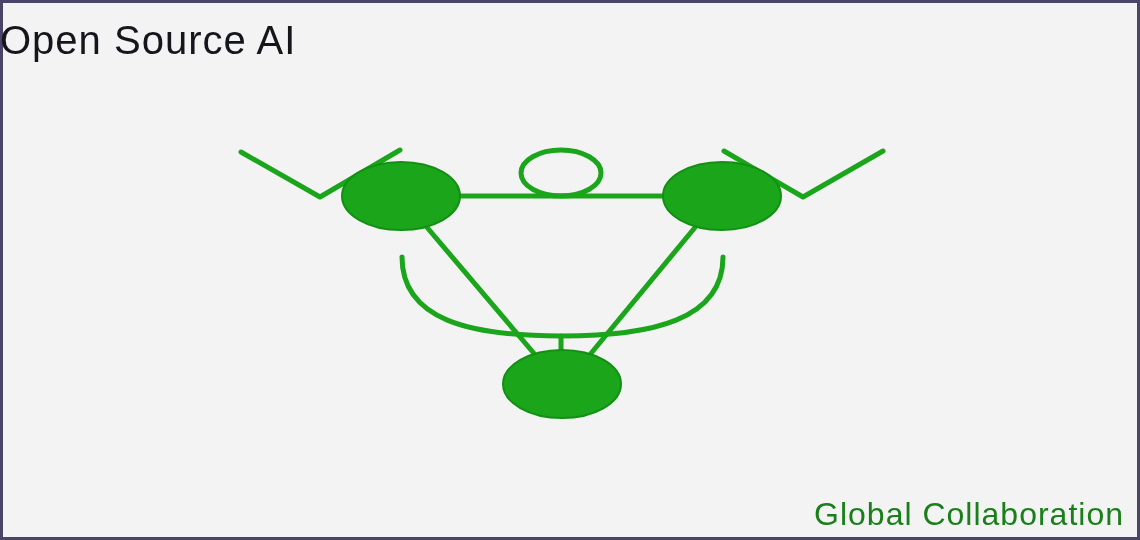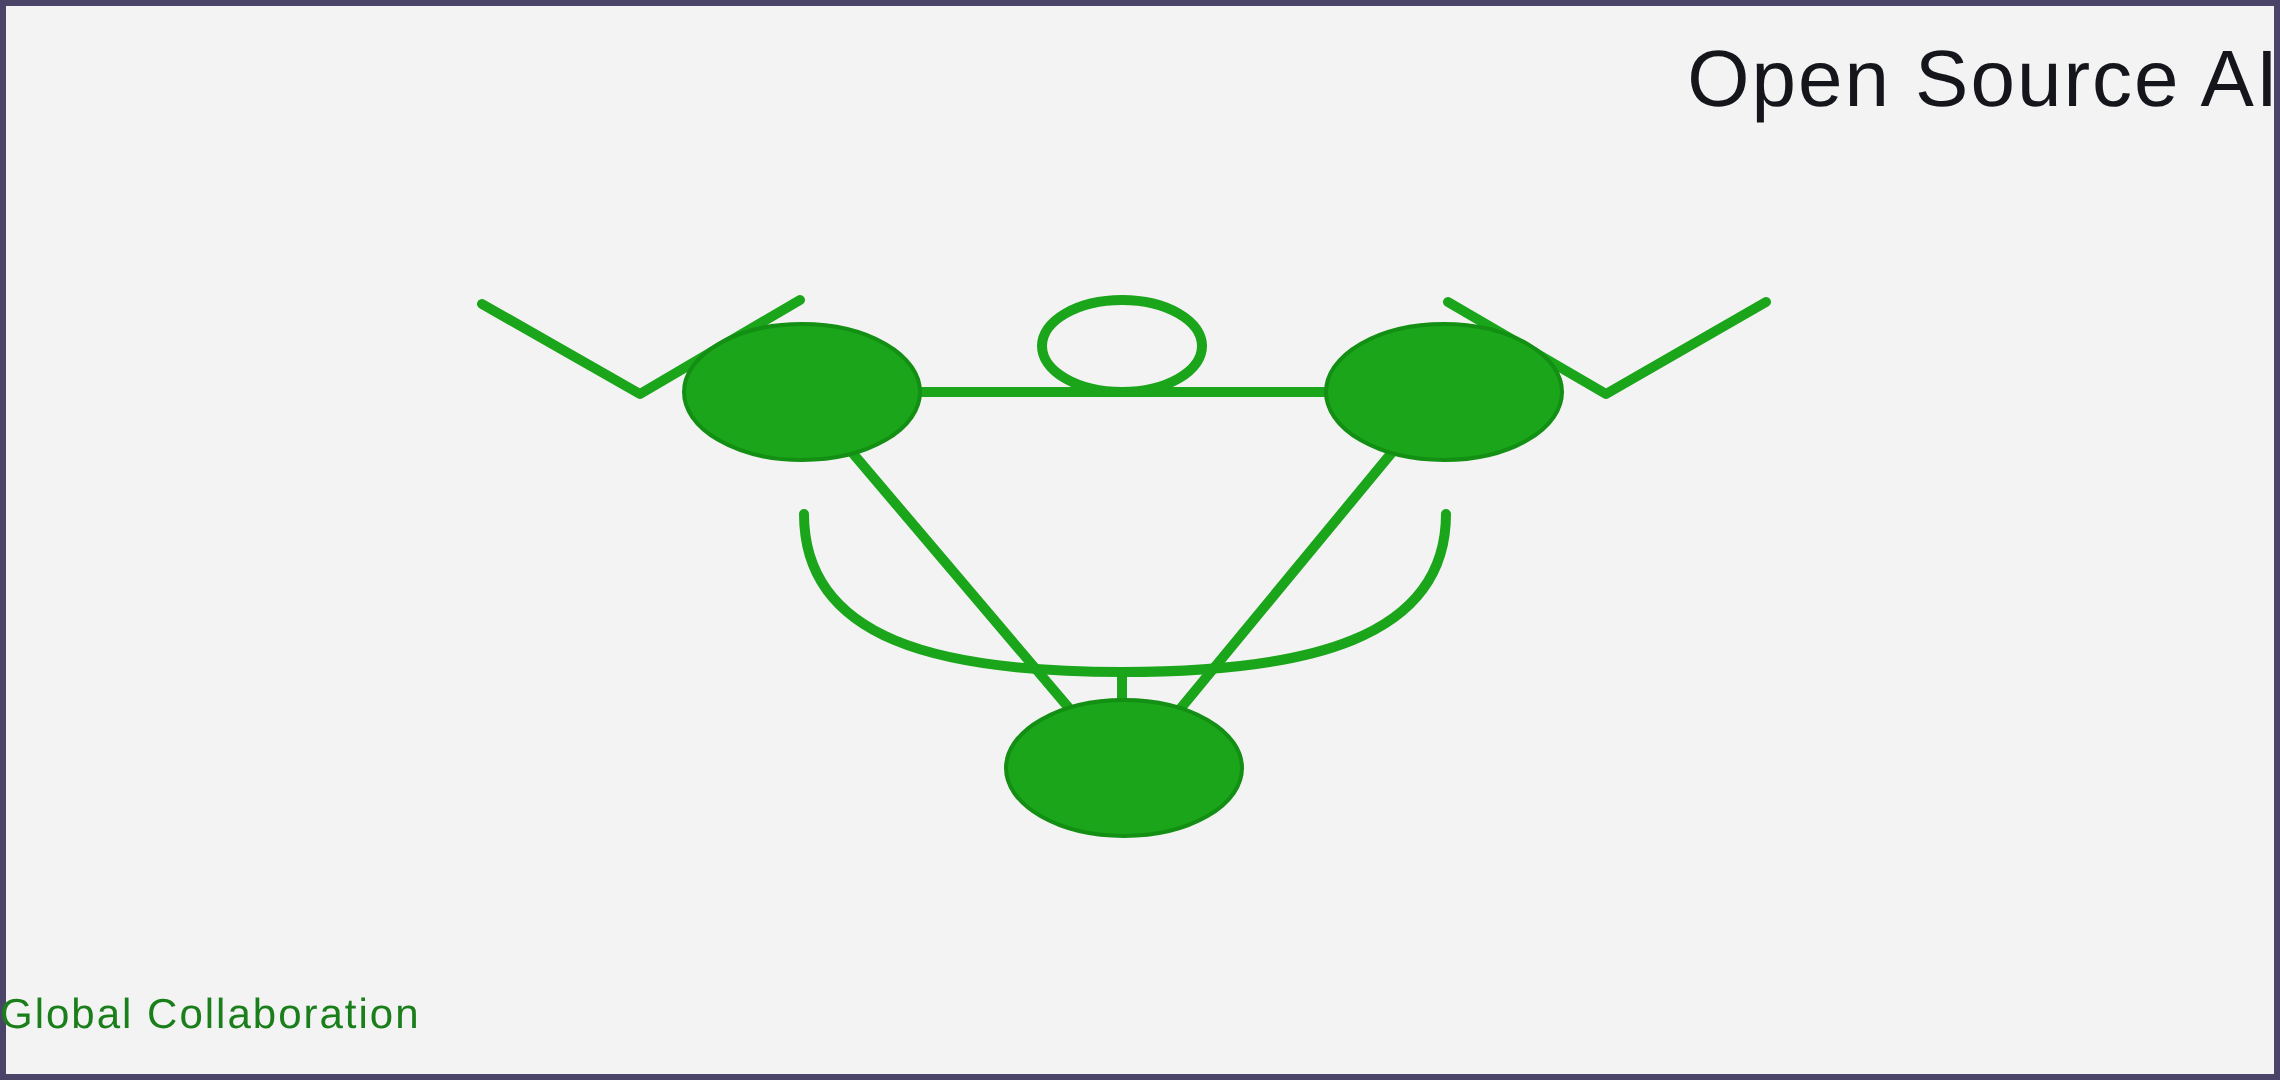--- a/index.html
+++ b/index.html
@@ -2,27 +2,27 @@
 <html><head>
 <meta charset="utf-8">
 <style>
   html, body { margin: 0; padding: 0; }
   body { width: 1140px; height: 540px; overflow: hidden; background: #4a4468; }
   .frame {
     position: absolute; left: 3px; top: 3px; width: 1134px; height: 534px;
     background: #f3f3f4;
   }
   .title {
-    position: absolute; left: 0; width: 1140px; top: 18px; text-align: right;
+    position: absolute; left: 0; width: 1140px; top: 18px; text-align: left;
     font-family: "Liberation Sans", sans-serif; font-size: 40px; color: #15151c;
     letter-spacing: 1px;
   }
   .subtitle {
-    position: absolute; left: 0; width: 1124px; top: 496px; text-align: left;
-    font-family: "Liberation Sans", sans-serif; font-size: 21px; color: #1a7f1a;
+    position: absolute; left: 0; width: 1124px; top: 496px; text-align: right;
+    font-family: "Liberation Sans", sans-serif; font-size: 32px; color: #1a7f1a;
     letter-spacing: 1px;
   }
   svg.art { position: absolute; left: 0; top: 0; }
 </style>
 </head>
 <body>
 
 <div class="frame"></div>
 
 <div class="title">Open Source AI</div>

